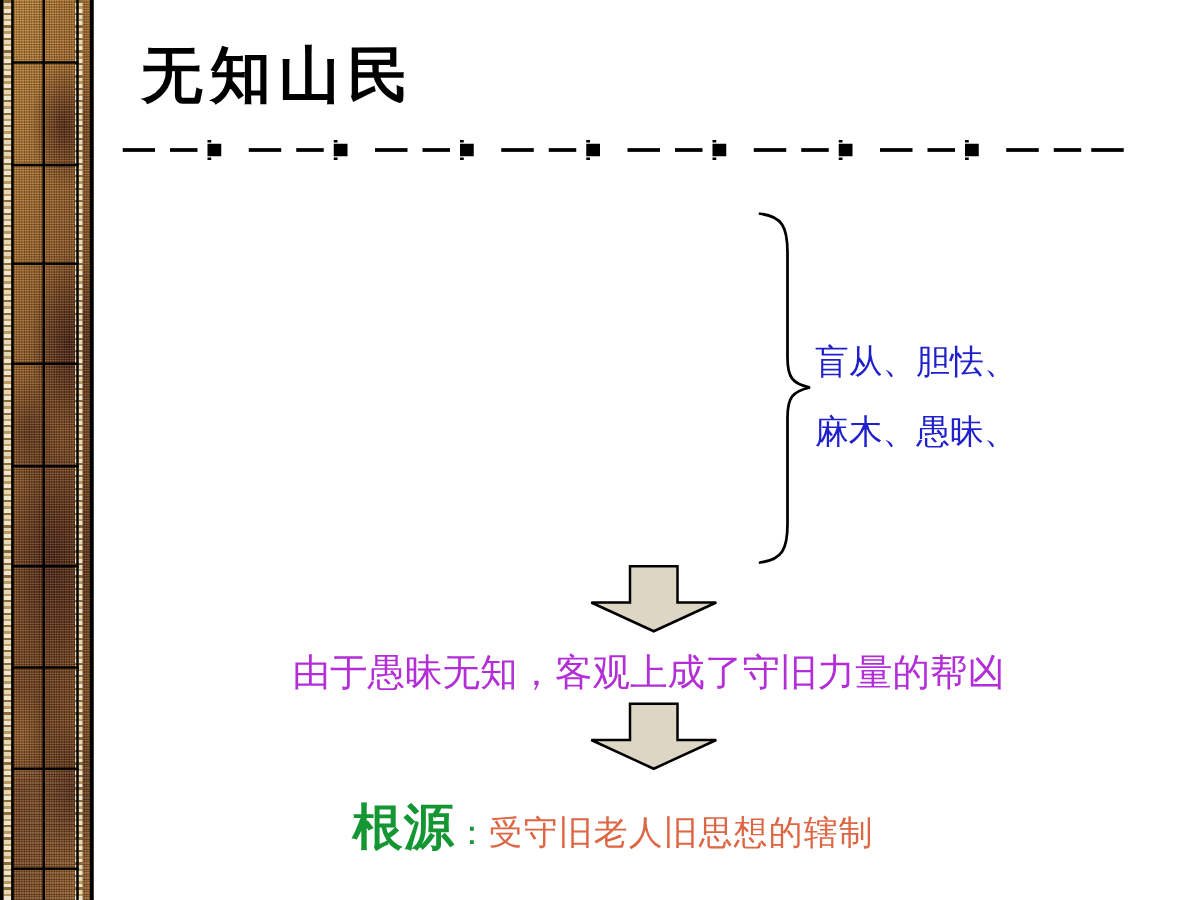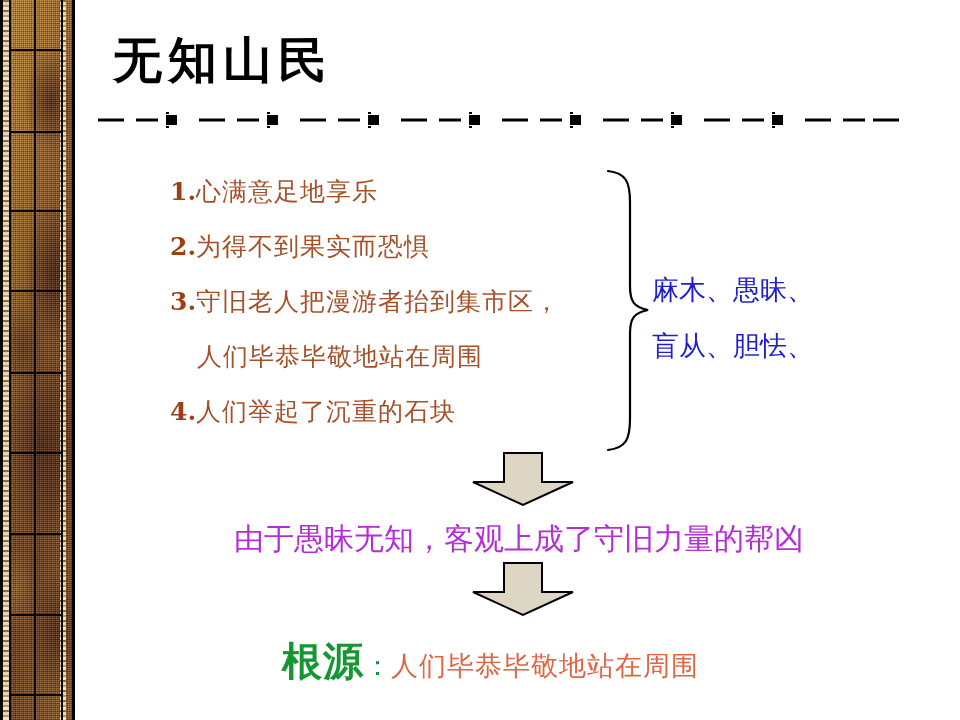--- a/index.html
+++ b/index.html
@@ -279,60 +279,43 @@
         <rect x="68" y="14" width="3" height="2"></rect>
       </g>
       <g transform="translate(707,0)">
         <rect x="0" y="6.5" width="26" height="3"></rect>
         <rect x="38" y="6.5" width="22" height="3"></rect>
         <rect x="68" y="6.5" width="26" height="3"></rect>
       </g>
     </g>
   </svg>
 
-  <div id="list">
-    <div class="list-row">
-      <span class="list-num">1.</span><span class="list-text">心满意足地享乐</span>
-    </div>
-    <div class="list-row">
-      <span class="list-num">2.</span><span class="list-text">为得不到果实而恐惧</span>
-    </div>
-    <div class="list-row">
-      <span class="list-num">3.</span><span class="list-text">守旧老人把漫游者抬到集市区，</span>
-    </div>
-    <div class="list-row cont">
-      <span class="list-text">人们毕恭毕敬地站在周围</span>
-    </div>
-    <div class="list-row">
-      <span class="list-num">4.</span><span class="list-text">人们举起了沉重的石块</span>
-    </div>
-  </div>
 
   <svg id="brace" viewBox="0 0 58 285" preserveAspectRatio="none">
     <path d="M 8 3
              C 26 5, 30 14, 30 34
              L 30 118
              C 30 134, 34 139, 48 142
              C 34 145, 30 150, 30 166
              L 30 251
              C 30 271, 26 280, 8 282" fill="none" stroke="#000000" stroke-width="2.2" stroke-linecap="round"></path>
   </svg>
 
   <div id="blue-note">
+    <div>盲从、胆怯、</div>
     <div>麻木、愚昧、</div>
-    <div>盲从、胆怯、</div>
   </div>
 
   <svg class="arrow" id="arrow-1" viewBox="0 0 110 58" preserveAspectRatio="none">
     <path d="M 36 3 L 74 3 L 74 32 L 105 32 L 55 55 L 5 32 L 36 32 Z" fill="#ddd6c4" stroke="#000000" stroke-width="2"></path>
   </svg>
 
   <div id="purple-note">由于愚昧无知，客观上成了守旧力量的帮凶</div>
 
   <svg class="arrow" id="arrow-2" viewBox="0 0 110 58" preserveAspectRatio="none">
     <path d="M 36 3 L 74 3 L 74 32 L 105 32 L 55 55 L 5 32 L 36 32 Z" fill="#ddd6c4" stroke="#000000" stroke-width="2"></path>
   </svg>
 
   <div id="root-line">
-    <span id="root-label">根源</span><span id="root-colon">：</span><span id="root-value">人们毕恭毕敬地站在周围</span>
+    <span id="root-label">根源</span><span id="root-colon">：</span><span id="root-value">受守旧老人旧思想的辖制</span>
   </div>
 
 </div>
 
 </body></html>

